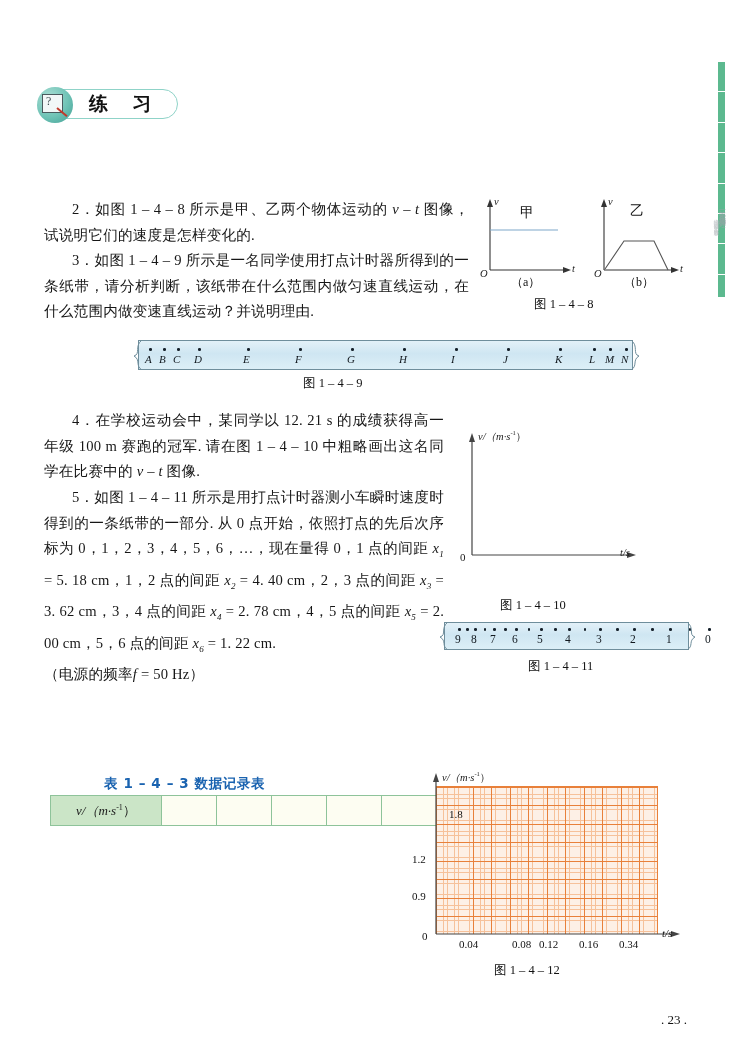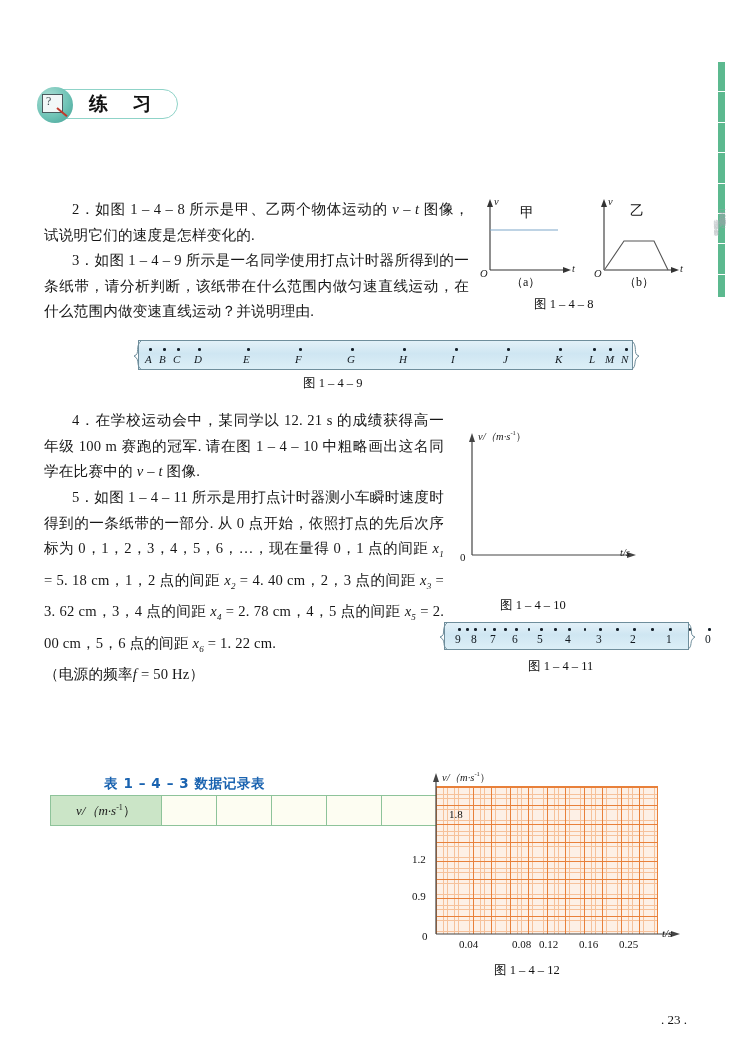--- a/index.html
+++ b/index.html
@@ -348,19 +348,19 @@
     <div style="position:absolute;left:42px;top:2px;font-size:10.5px;font-family:'Liberation Serif',serif;white-space:nowrap;"><i class="v">v/（m·s</i><sup>-1</sup><span>）</span></div>
     <div class="gtick" style="left:262px;top:159px;font-style:italic;">t/s</div>
     <div class="gtick" style="left:22px;top:162px;">0</div>
     <div class="gtick" style="left:12px;top:122px;">0.9</div>
     <div class="gtick" style="left:12px;top:85px;">1.2</div>
     <div class="gtick" style="left:12px;top:40px;margin-left:37px;">1.8</div>
     <div class="gtick" style="left:59px;top:170px;">0.04</div>
     <div class="gtick" style="left:112px;top:170px;">0.08</div>
     <div class="gtick" style="left:139px;top:170px;">0.12</div>
     <div class="gtick" style="left:179px;top:170px;">0.16</div>
-    <div class="gtick" style="left:219px;top:170px;">0.25</div>
+    <div class="gtick" style="left:219px;top:170px;">0.34</div>
   </div>
   <div class="cap" style="left:494px;top:962px;">图 1 – 4 – 12</div>
 
   <div class="pagenum">. 23 .</div>
 
 </div>
 
 </body></html>

